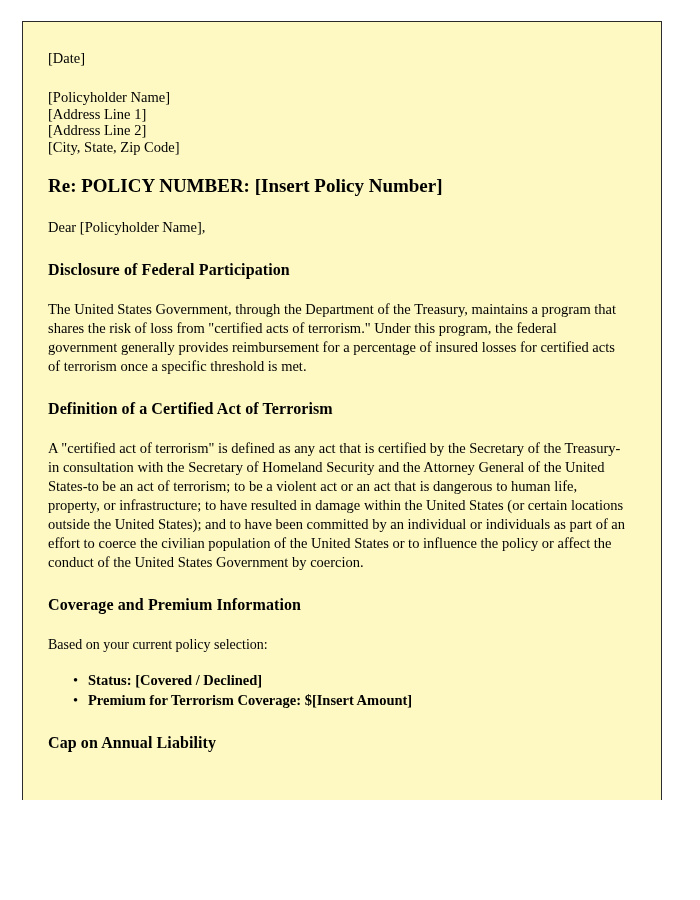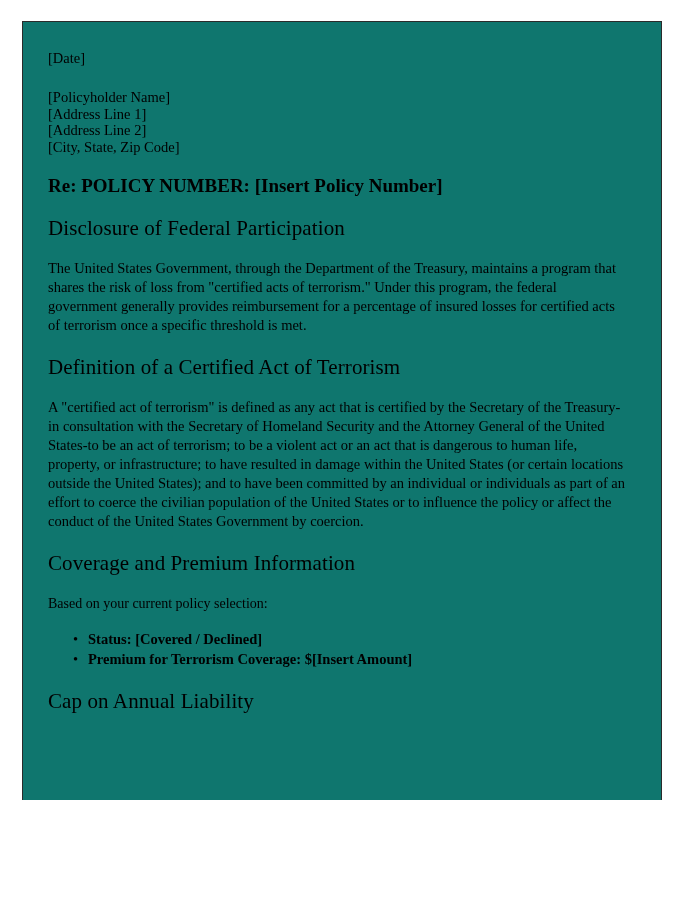--- a/index.html
+++ b/index.html
@@ -21,21 +21,21 @@
     position: absolute;
     left: 22px;
     top: 21px;
     width: 640px;
     height: 779px;
     box-sizing: border-box;
     border-left: 1px solid #2b2b2b;
     border-top: 1px solid #2b2b2b;
     border-right: 1px solid #2b2b2b;
     border-bottom: none;
-    background: #0f766e;
+    background: #fef9c3;
     overflow: hidden;
   }
 
   .page-content {
     position: absolute;
     left: 25px;
     top: 27px;
     width: 580px;
   }
 
@@ -73,23 +73,23 @@
     font-size: 14.5px;
     line-height: 19px;
     margin: 0 0 22px 0;
   }
 
   .para {
     margin: 0 0 22px 0;
   }
 
   h2.section-heading {
-    font-size: 21px;
+    font-size: 16px;
     line-height: 21px;
-    font-weight: normal;
+    font-weight: bold;
     margin: 0 0 20px 0;
     letter-spacing: 0.1px;
   }
 
   .intro-line {
     font-size: 14px;
     line-height: 19px;
     margin: 0 0 16px 0;
   }
 
@@ -133,20 +133,21 @@
 
     <div class="address-block">
       <p class="line">[Policyholder Name]</p>
       <p class="line">[Address Line 1]</p>
       <p class="line">[Address Line 2]</p>
       <p class="line">[City, State, Zip Code]</p>
     </div>
 
     <p class="re-line">Re: POLICY NUMBER: [Insert Policy Number]</p>
 
+    <p class="salutation">Dear [Policyholder Name],</p>
 
 
     <h2 class="section-heading">Disclosure of Federal Participation</h2>
 
     <p class="para">The United States Government, through the Department of the Treasury, maintains a program that shares the risk of loss from "certified acts of terrorism." Under this program, the federal government generally provides reimbursement for a percentage of insured losses for certified acts of terrorism once a specific threshold is met.</p>
 
     <h2 class="section-heading">Definition of a Certified Act of Terrorism</h2>
 
     <p class="para">A "certified act of terrorism" is defined as any act that is certified by the Secretary of the Treasury-in consultation with the Secretary of Homeland Security and the Attorney General of the United States-to be an act of terrorism; to be a violent act or an act that is dangerous to human life, property, or infrastructure; to have resulted in damage within the United States (or certain locations outside the United States); and to have been committed by an individual or individuals as part of an effort to coerce the civilian population of the United States or to influence the policy or affect the conduct of the United States Government by coercion.</p>
 

